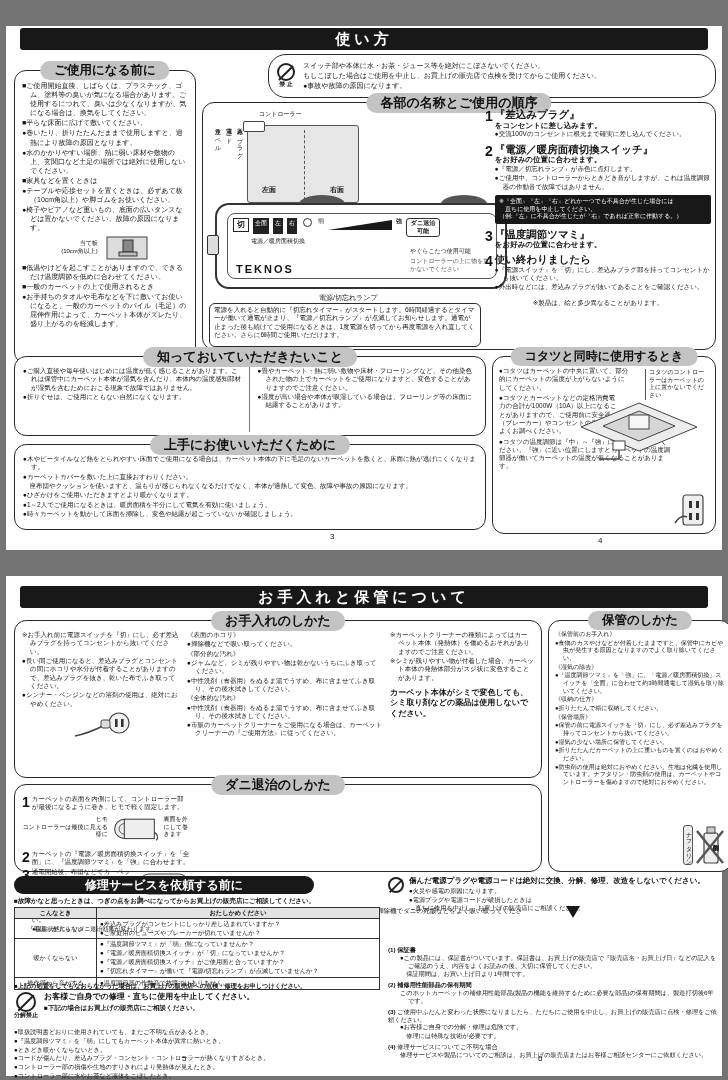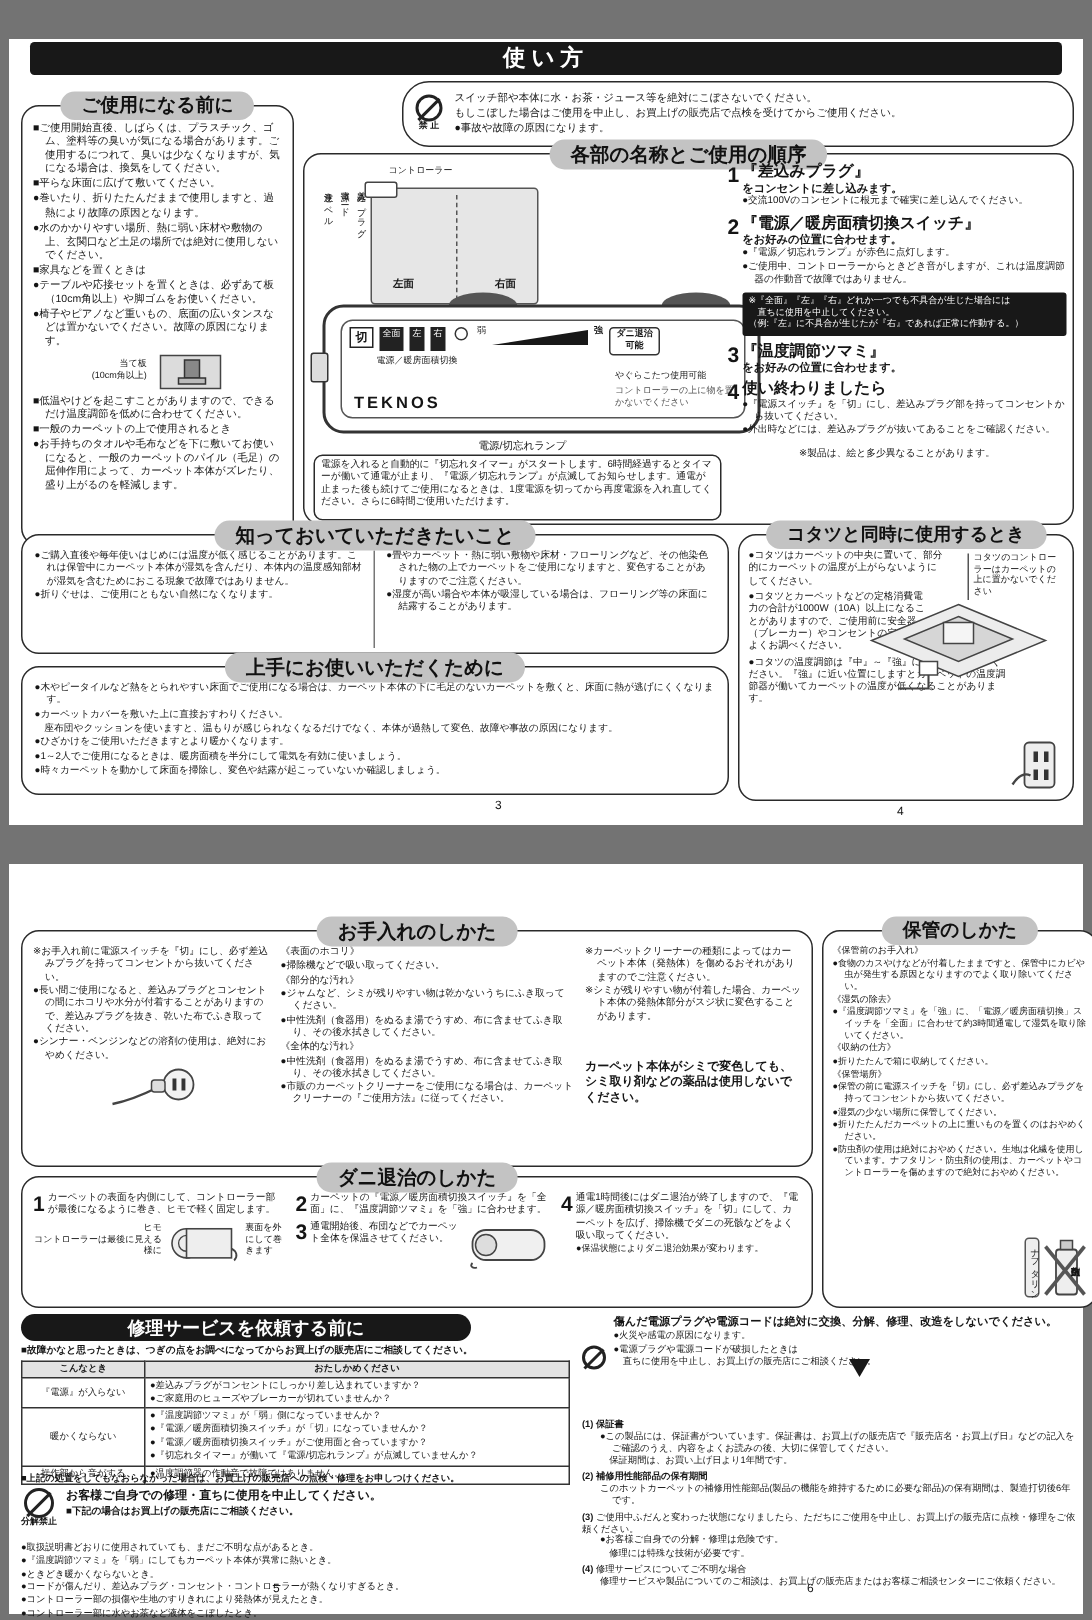--- a/index.html
+++ b/index.html
@@ -226,20 +226,21 @@
           <div class="ln t65">●時々カーペットを動かして床面を掃除し、変色や結露が起こっていないか確認しましょう。</div>
         </div>
     </div>
 
     <div class="t8" style="position:absolute; left:324px; top:506px;">3</div>
     <div class="t8" style="position:absolute; left:592px; top:510px;">4</div>
   </div>
 
   <div class="sheet" style="left:6px; top:576px; width:716px; height:500px;">
 
+    <div class="bar" style="left:14px; top:10px; width:688px; height:22px; font-size:15px; line-height:22px;">お手入れと保管について</div>
 
     <div class="box" style="left:8px; top:44px; width:528px; height:158px; padding:10px 7px 3px; display:flex; gap:7px;">
       <div class="pill" style="font-size:13px;">お手入れのしかた</div>
       <div style="width:158px; flex:none;">
         <div class="t65">
             <div class="ln t65">※お手入れ前に電源スイッチを『切』にし、必ず差込みプラグを持ってコンセントから抜いてください。</div>
             <div class="ln t65">●長い間ご使用になると、差込みプラグとコンセントの間にホコリや水分が付着することがありますので、差込みプラグを抜き、乾いた布でふき取ってください。</div>
             <div class="ln t65">●シンナー・ベンジンなどの溶剤の使用は、絶対におやめください。</div>
           </div>
         <svg width="60" height="30" viewBox="0 0 60 30" style="display:block; margin:2px auto;">
@@ -258,21 +259,21 @@
           <div class="ln t65">●中性洗剤（食器用）をぬるま湯でうすめ、布に含ませてふき取り、その後水拭きしてください。</div>
           <div class="ln t65">《全体的な汚れ》</div>
           <div class="ln t65">●中性洗剤（食器用）をぬるま湯でうすめ、布に含ませてふき取り、その後水拭きしてください。</div>
           <div class="ln t65">●市販のカーペットクリーナーをご使用になる場合は、カーペットクリーナーの『ご使用方法』に従ってください。</div>
         </div>
       <div style="flex:1;">
         <div class="t65">
             <div class="ln t65">※カーペットクリーナーの種類によってはカーペット本体（発熱体）を傷めるおそれがありますのでご注意ください。</div>
             <div class="ln t65">※シミが残りやすい物が付着した場合、カーペット本体の発熱体部分がスジ状に変色することがあります。</div>
           </div>
-        <div class="t8 b" style="margin-top:24px;">カーペット本体がシミで変色しても、シミ取り剤などの薬品は使用しないでください。</div>
+        <div class="t8 b" style="margin-top:6px;">カーペット本体がシミで変色しても、シミ取り剤などの薬品は使用しないでください。</div>
       </div>
     </div>
 
     <div class="box" style="left:542px; top:44px; width:184px; height:252px; padding:10px 6px 3px;">
       <div class="pill" style="font-size:12.5px;">保管のしかた</div>
       <div class="t6">
           <div class="ln t6">《保管前のお手入れ》</div>
           <div class="ln t6">●食物のカスやけなどが付着したままですと、保管中にカビや虫が発生する原因となりますのでよく取り除いてください。</div>
           <div class="ln t6">《湿気の除去》</div>
           <div class="ln t6">●『温度調節ツマミ』を「強」に、「電源／暖房面積切換」スイッチを「全面」に合わせて約3時間通電して湿気を取り除いてください。</div>
@@ -289,21 +290,21 @@
         <svg width="30" height="42" viewBox="0 0 30 42">
           <rect x="9" y="10" width="14" height="30" rx="2" fill="#eee" stroke="#444" stroke-width="1.2"></rect>
           <rect x="12" y="4" width="8" height="6" fill="#ccc" stroke="#444" stroke-width="1"></rect>
           <line x1="2" y1="8" x2="28" y2="40" stroke="#555" stroke-width="2.4"></line>
           <line x1="28" y1="8" x2="2" y2="40" stroke="#555" stroke-width="2.4"></line>
         </svg>
         <span class="t6 b" style="position:absolute; right:6px; top:16px; writing-mode:vertical-rl;">防虫剤</span>
       </div>
     </div>
 
-    <div class="box" style="left:8px; top:208px; width:528px; height:88px; padding:10px 7px 3px; display:flex; gap:7px;">
+    <div class="box" style="left:8px; top:208px; width:528px; height:88px; padding:10px 7px 3px; display:flex; gap:7px;flex-direction:column;">
       <div class="pill" style="font-size:13px;">ダニ退治のしかた</div>
       <div style="width:168px; flex:none;">
         <div style="display:flex; gap:2px;">
           <span class="stepnum">1</span>
           <span class="t65">カーペットの表面を内側にして、コントローラー部が最後になるように巻き、ヒモで軽く固定します。</span>
         </div>
         <div style="display:flex; align-items:center; gap:4px; margin-top:1px;">
           <div class="t6" style="text-align:right;">
             <div>ヒモ</div>
             <div>コントローラーは最後に見える様に</div>
@@ -392,21 +393,21 @@
 
     <div class="t62" style="position:absolute; left:8px; top:452px; width:366px;">
         <div class="ln t62">●取扱説明書どおりに使用されていても、まだご不明な点があるとき。</div>
         <div class="ln t62">●『温度調節ツマミ』を「弱」にしてもカーペット本体が異常に熱いとき。</div>
         <div class="ln t62">●ときどき暖かくならないとき。</div>
         <div class="ln t62">●コードが傷んだり、差込みプラグ・コンセント・コントローラーが熱くなりすぎるとき。</div>
         <div class="ln t62">●コントローラー部の損傷や生地のすりきれにより発熱体が見えたとき。</div>
         <div class="ln t62">●コントローラー部に水やお茶など液体をこぼしたとき。</div>
       </div>
 
-    <div style="position:absolute; left:382px; top:300px; width:330px; display:flex; gap:5px; align-items:flex-end;">
+    <div style="position:absolute; left:382px; top:300px; width:330px; display:flex; gap:5px; align-items:flex-start;">
       <span class="ban" style="width:16px; height:16px; margin-top:1px;"></span>
       <div>
         <div class="t75 b">傷んだ電源プラグや電源コードは絶対に交換、分解、修理、改造をしないでください。</div>
         <div class="t62" style="margin-top:1px;">
             <div class="ln t62">●火災や感電の原因になります。</div>
             <div class="ln t62">●電源プラグや電源コードが破損したときは</div>
             <div class="ln t62">　直ちに使用を中止し、お買上げの販売店にご相談ください。</div>
           </div>
       </div>
     </div>

